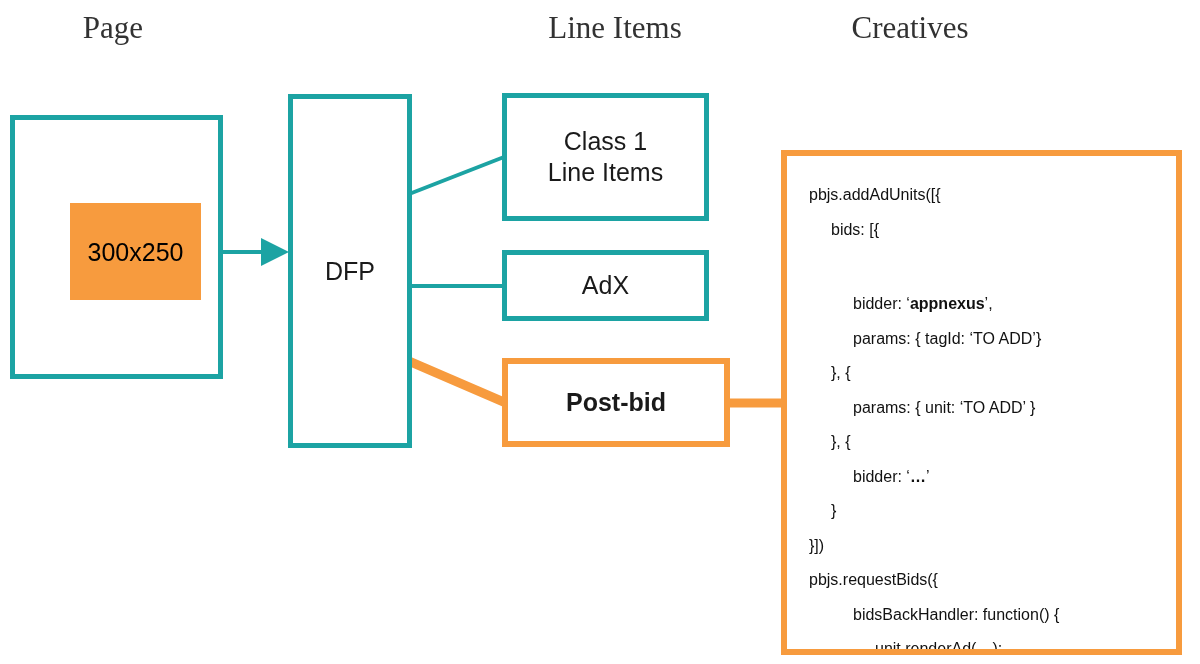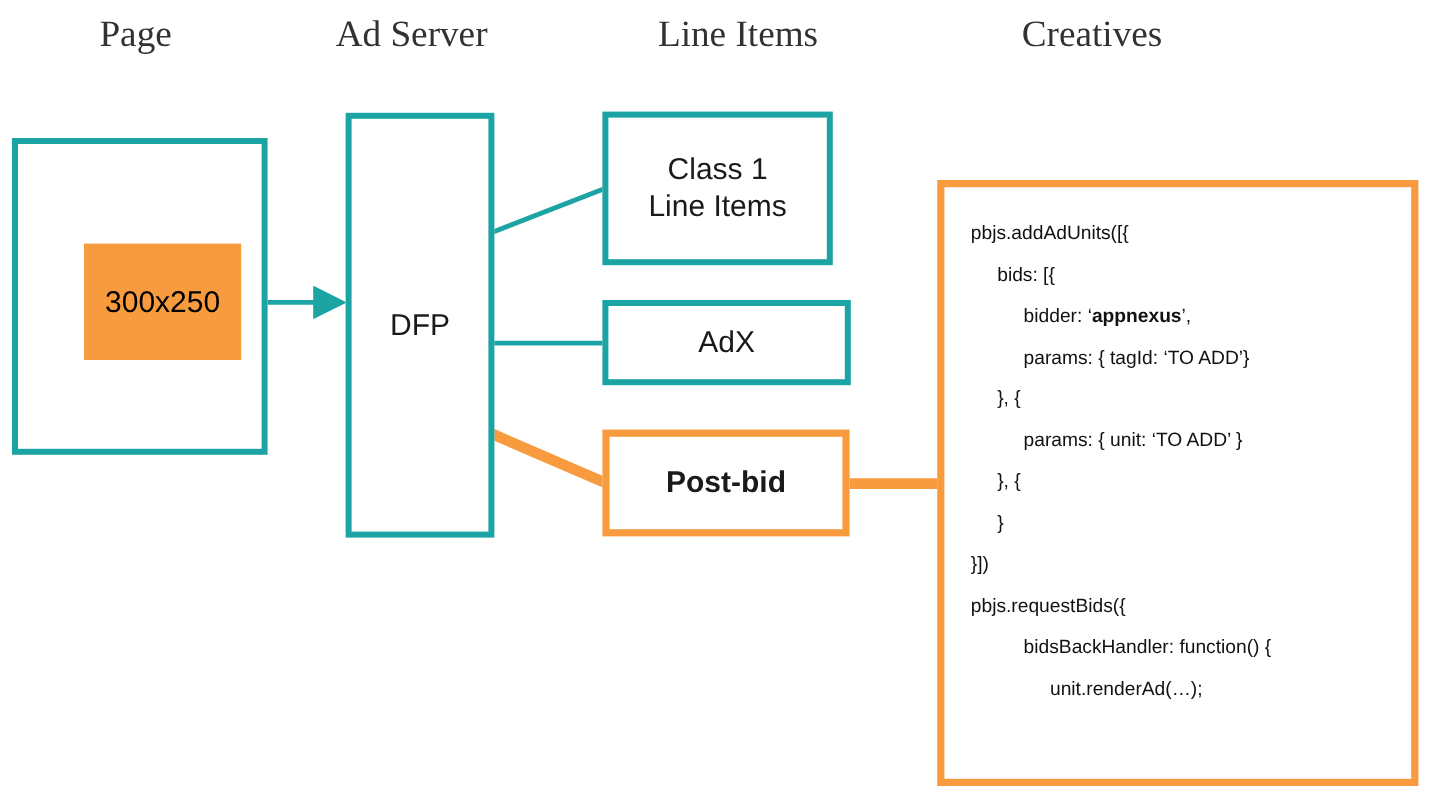--- a/index.html
+++ b/index.html
@@ -67,23 +67,23 @@
   }
   #ad-slot .slot-text {
     font-size: 25px;
     color: #000000;
     line-height: 28px;
   }
 
   
   #dfp-box       { left: 288px; top: 94px;  width: 124px; height: 354px; }
   
-  #class1-box    { left: 502px; top: 93px;  width: 192px; height: 128px; }
+  #class1-box    { left: 502px; top: 93px;  width: 207px; height: 128px; }
   #adx-box       { left: 502px; top: 250px; width: 207px; height: 71px; }
-  #postbid-box   { left: 502px; top: 358px; width: 206px; height: 89px; }
+  #postbid-box   { left: 502px; top: 358px; width: 228px; height: 89px; }
 
   
   #connectors {
     position: absolute;
     left: 0; top: 0;
     width: 1200px; height: 664px;
     pointer-events: none;
   }
 
   
@@ -108,21 +108,20 @@
     letter-spacing: 0px;
   }
   .code-line b { font-weight: bold; }
 </style>
 </head>
 <body>
 
 <div id="canvas">
 
   <div class="col-header" id="hdr-page">Page</div>
-  <div class="col-header" id="hdr-adserver">Ad Server</div>
   <div class="col-header" id="hdr-lineitems">Line Items</div>
   <div class="col-header" id="hdr-creatives">Creatives</div>
 
   <svg id="connectors" viewBox="0 0 1200 664" width="1200" height="664" xmlns="http://www.w3.org/2000/svg">
     <defs>
       <marker id="arrowhead-teal" markerWidth="7" markerHeight="7" refX="6" refY="3.5" orient="auto" markerUnits="strokeWidth">
         <path d="M0,0 L7,3.5 L0,7 z" fill="#1CA3A3"></path>
       </marker>
     </defs>
 
@@ -157,25 +156,26 @@
   </div>
 
   <div class="box box-orange" id="postbid-box">
     <span class="box-label box-label-bold">Post-bid</span>
   </div>
 
   <div id="code-box">
     <div id="code-lines">
         <div class="code-line" style="padding-left: 0px;">pbjs.addAdUnits([{</div>
         <div class="code-line" style="padding-left: 22px;">bids: [{</div>
-        <div class="code-line" style="padding-left: 44px;">bidder: ‘<b>appnexus</b>’,</div>
+        <div class="code-line" style="padding-left: 44px; margin-top: 40px;">bidder: ‘<b>appnexus</b>’,</div>
         <div class="code-line" style="padding-left: 44px;">params: { tagId: ‘TO ADD’}</div>
         <div class="code-line" style="padding-left: 22px;">}, {</div>
         <div class="code-line" style="padding-left: 44px;">params: { unit: ‘TO ADD’ }</div>
         <div class="code-line" style="padding-left: 22px;">}, {</div>
+        <div class="code-line" style="padding-left: 44px;">bidder: ‘<b>…</b>’</div>
         <div class="code-line" style="padding-left: 22px;">}</div>
         <div class="code-line" style="padding-left: 0px;">}])</div>
         <div class="code-line" style="padding-left: 0px;">pbjs.requestBids({</div>
         <div class="code-line" style="padding-left: 44px;">bidsBackHandler: function() {</div>
         <div class="code-line" style="padding-left: 66px;">unit.renderAd(…);</div>
       </div>
   </div>
 
 </div>
 

